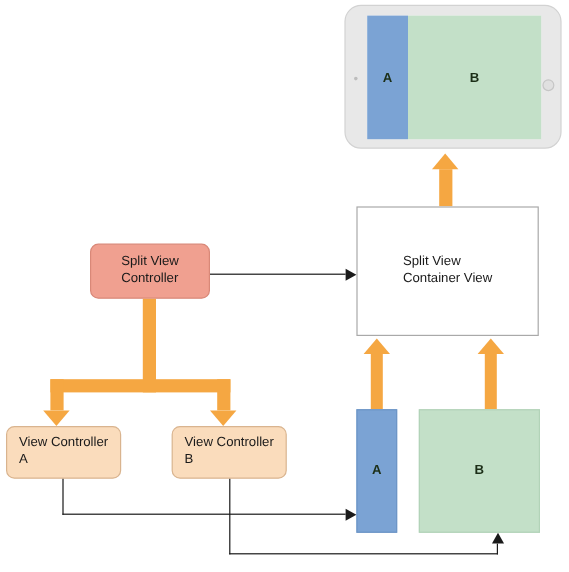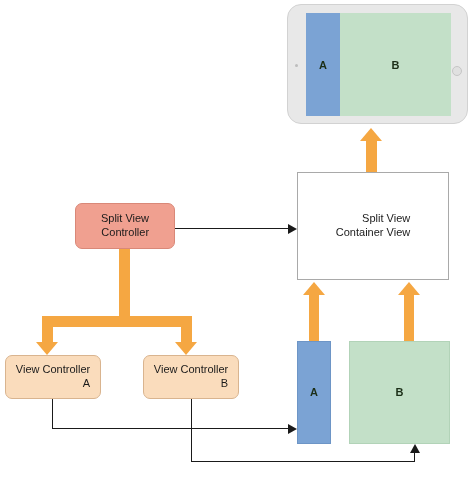--- a/index.html
+++ b/index.html
@@ -16,21 +16,21 @@
     height: 477px;
     background: #ffffff;
     overflow: hidden;
   }
   .node {
     position: absolute;
     box-sizing: border-box;
     display: flex;
     align-items: center;
     justify-content: center;
-    text-align: right;
+    text-align: left;
     line-height: 1.25;
     white-space: pre-line;
     color: #1a1a1a;
   }
 
   
   #tablet {
     position: absolute;
     left: 287px;
     top: 4px;

